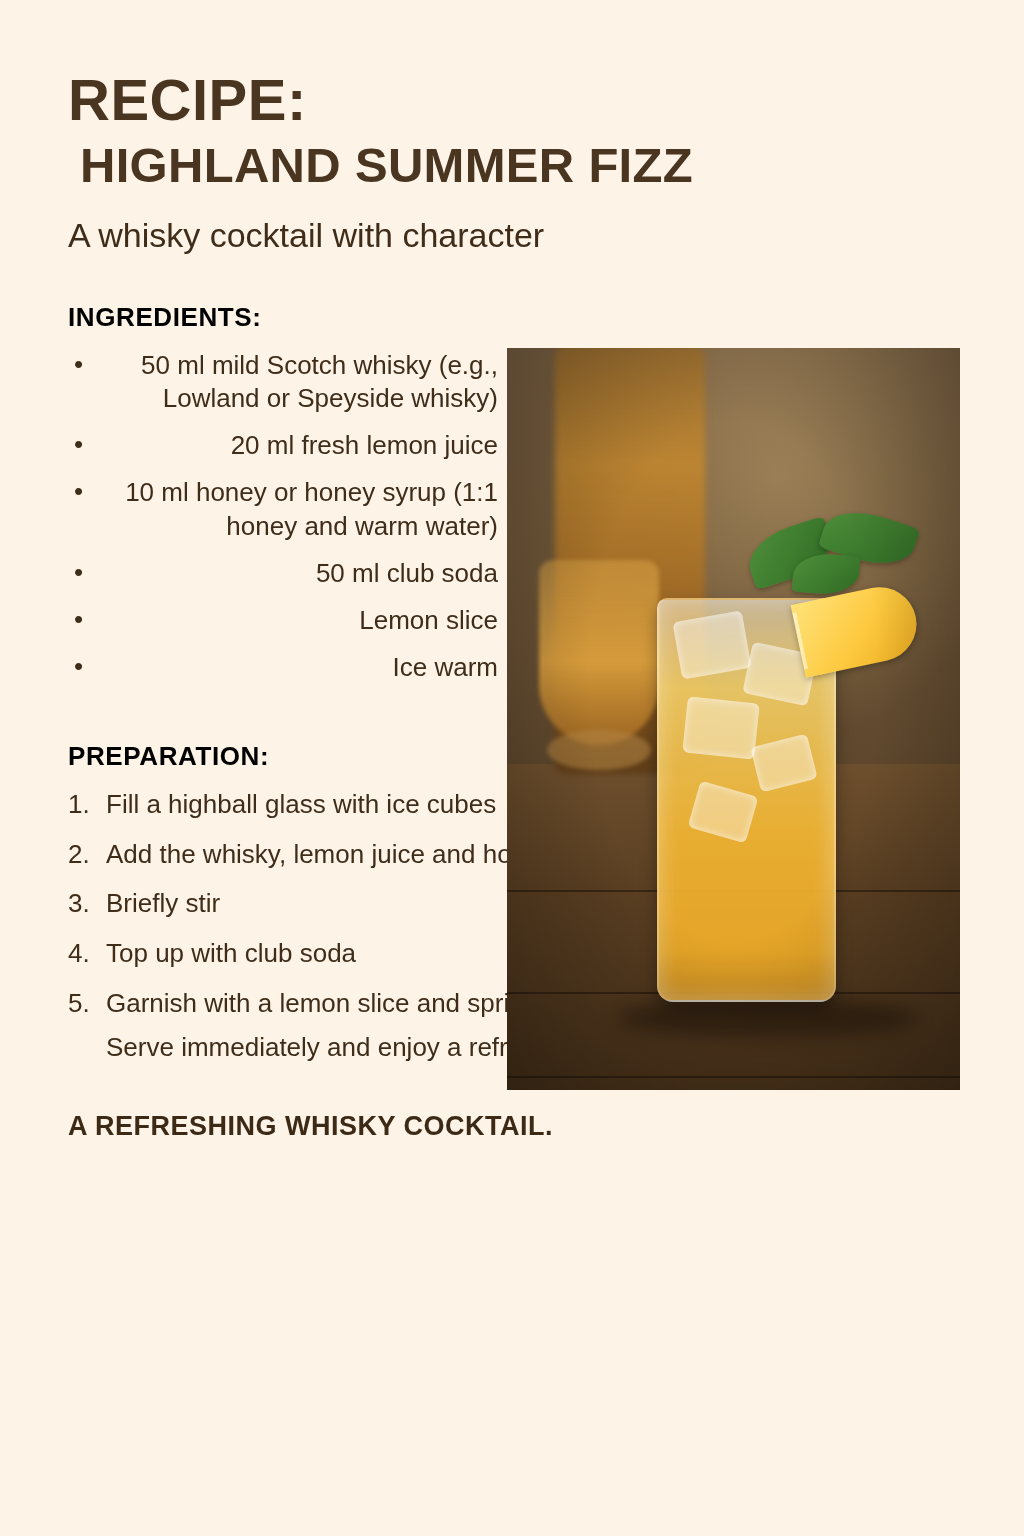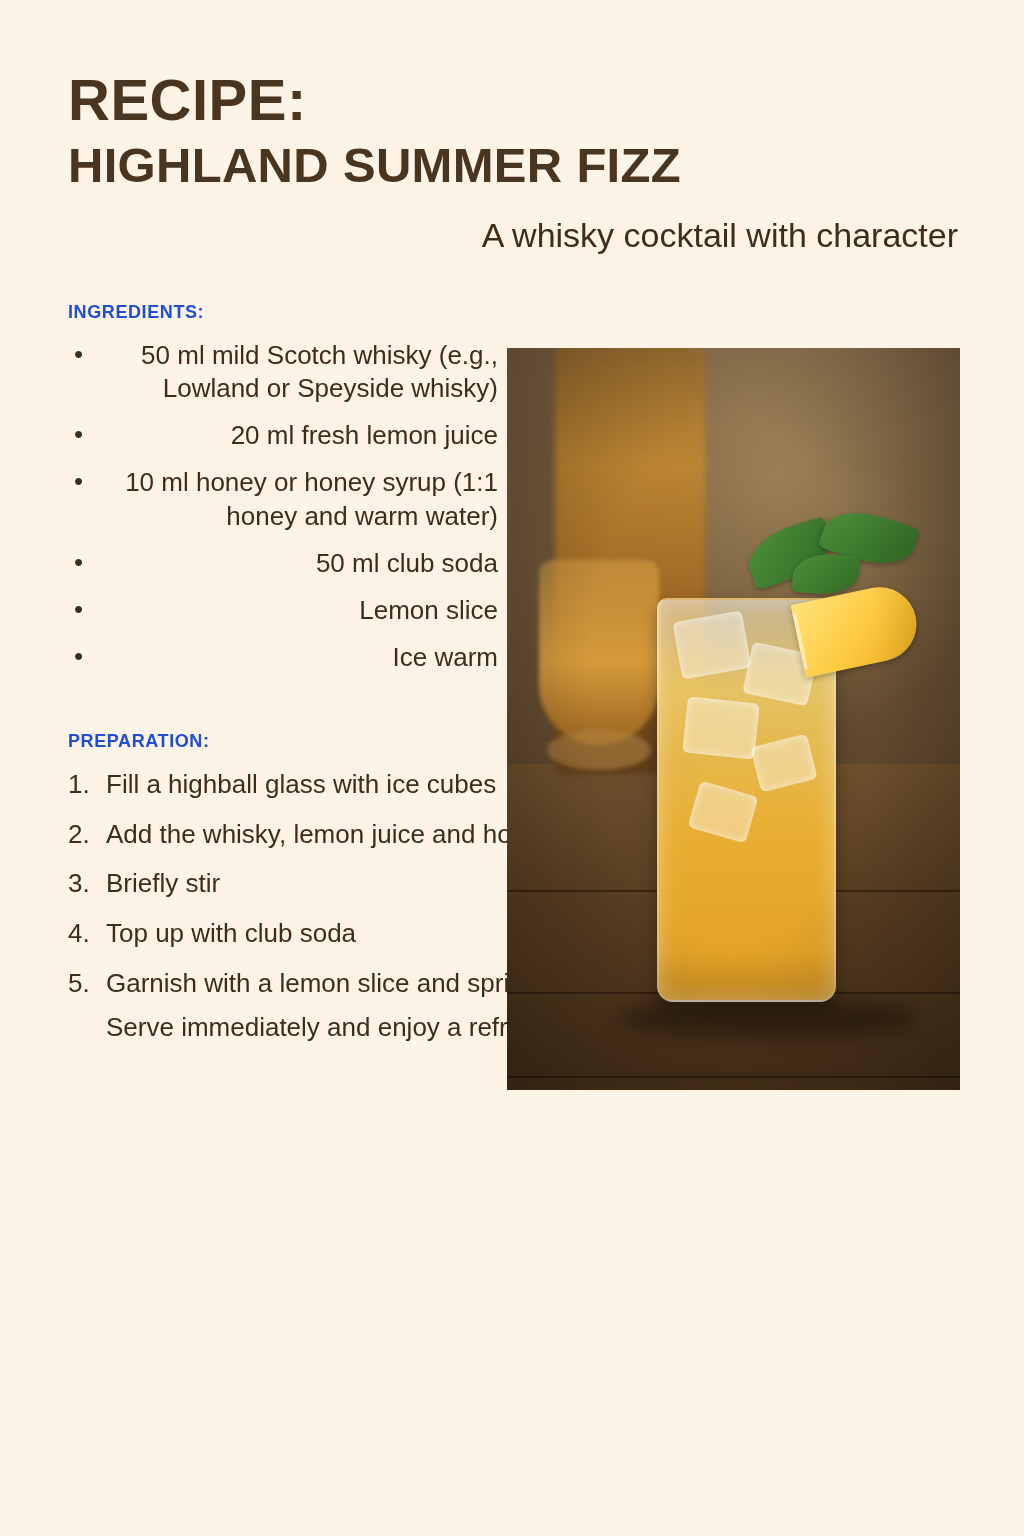--- a/index.html
+++ b/index.html
@@ -30,44 +30,43 @@
     color: #4a3520;
     line-height: 1.05;
     margin: 0;
   }
   .title-sub {
     font-size: 49px;
     font-weight: bold;
     letter-spacing: 0.3px;
     color: #4a3520;
     line-height: 1.1;
-    margin: 8px 0 0 0;
+    margin: 8px 0 0 12px;
   }
   .tagline {
     font-size: 34px;
     font-weight: normal;
     color: #3f2d1a;
     margin: 22px 0 0 0;
     line-height: 1.2;
-    text-align: right;
   }
 
   
   .body-area {
     position: relative;
     margin-top: 46px;
   }
   .left-col {
     width: 430px;
   }
   .section-head {
-    font-size: 18px;
+    font-size: 26px;
     font-weight: bold;
     letter-spacing: 0.6px;
-    color: #1d4ed8;
+    color: #000000;
     margin: 0 0 16px 0;
   }
   ul.ingredients {
     list-style: none;
     margin: 0;
     padding: 0;
   }
   ul.ingredients li {
     position: relative;
     padding-left: 32px;
@@ -303,20 +302,21 @@
 
     <ol class="prep prep-wide" style="counter-reset: prepcount 1;">
       <li>Add the whisky, lemon juice and honey</li>
       <li>Briefly stir</li>
       <li>Top up with club soda</li>
       <li>Garnish with a lemon slice and sprig of mint</li>
     </ol>
     <div class="serve-note">Serve immediately and enjoy a refreshing whisky cocktail.</div>
 
     <div class="footer-note">
+      <div>A REFRESHING WHISKY COCKTAIL.</div>
     </div>
   </div>
 
   <div class="photo">
     <div class="ph-wall"></div>
     <div class="ph-table">
       <div class="ph-plank p1"></div>
       <div class="ph-plank p2"></div>
       <div class="ph-plank p3"></div>
     </div>

